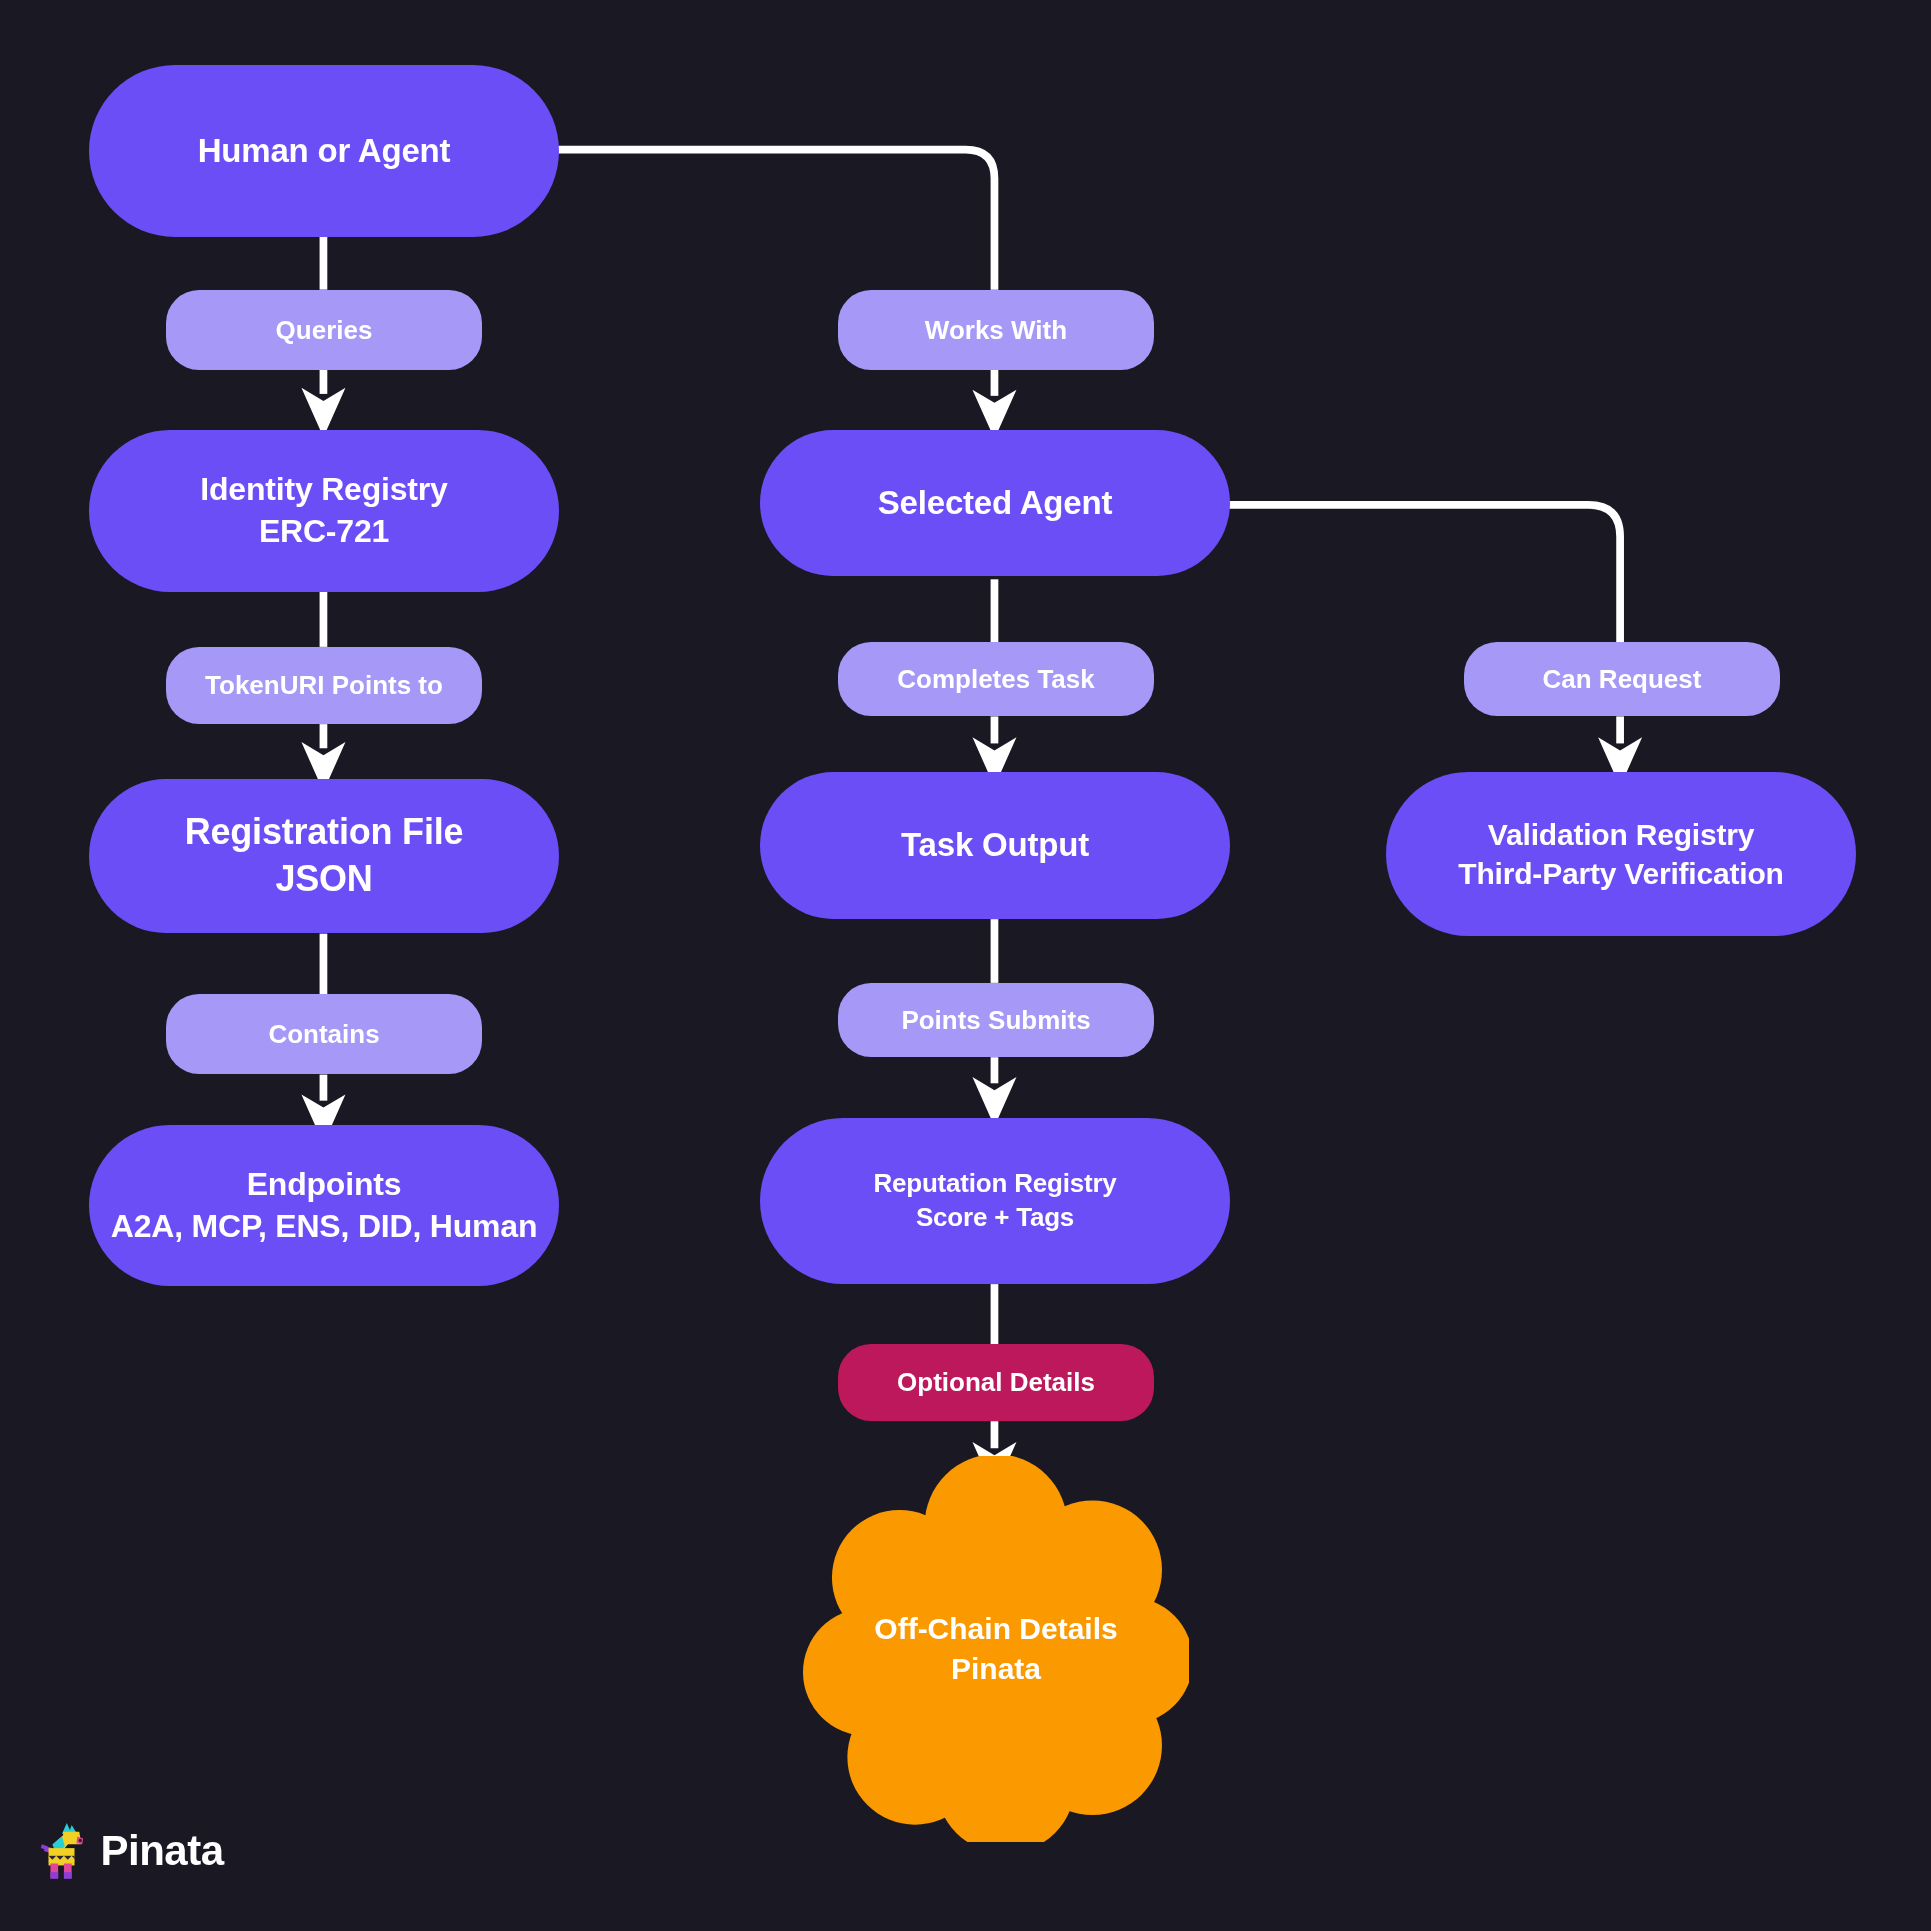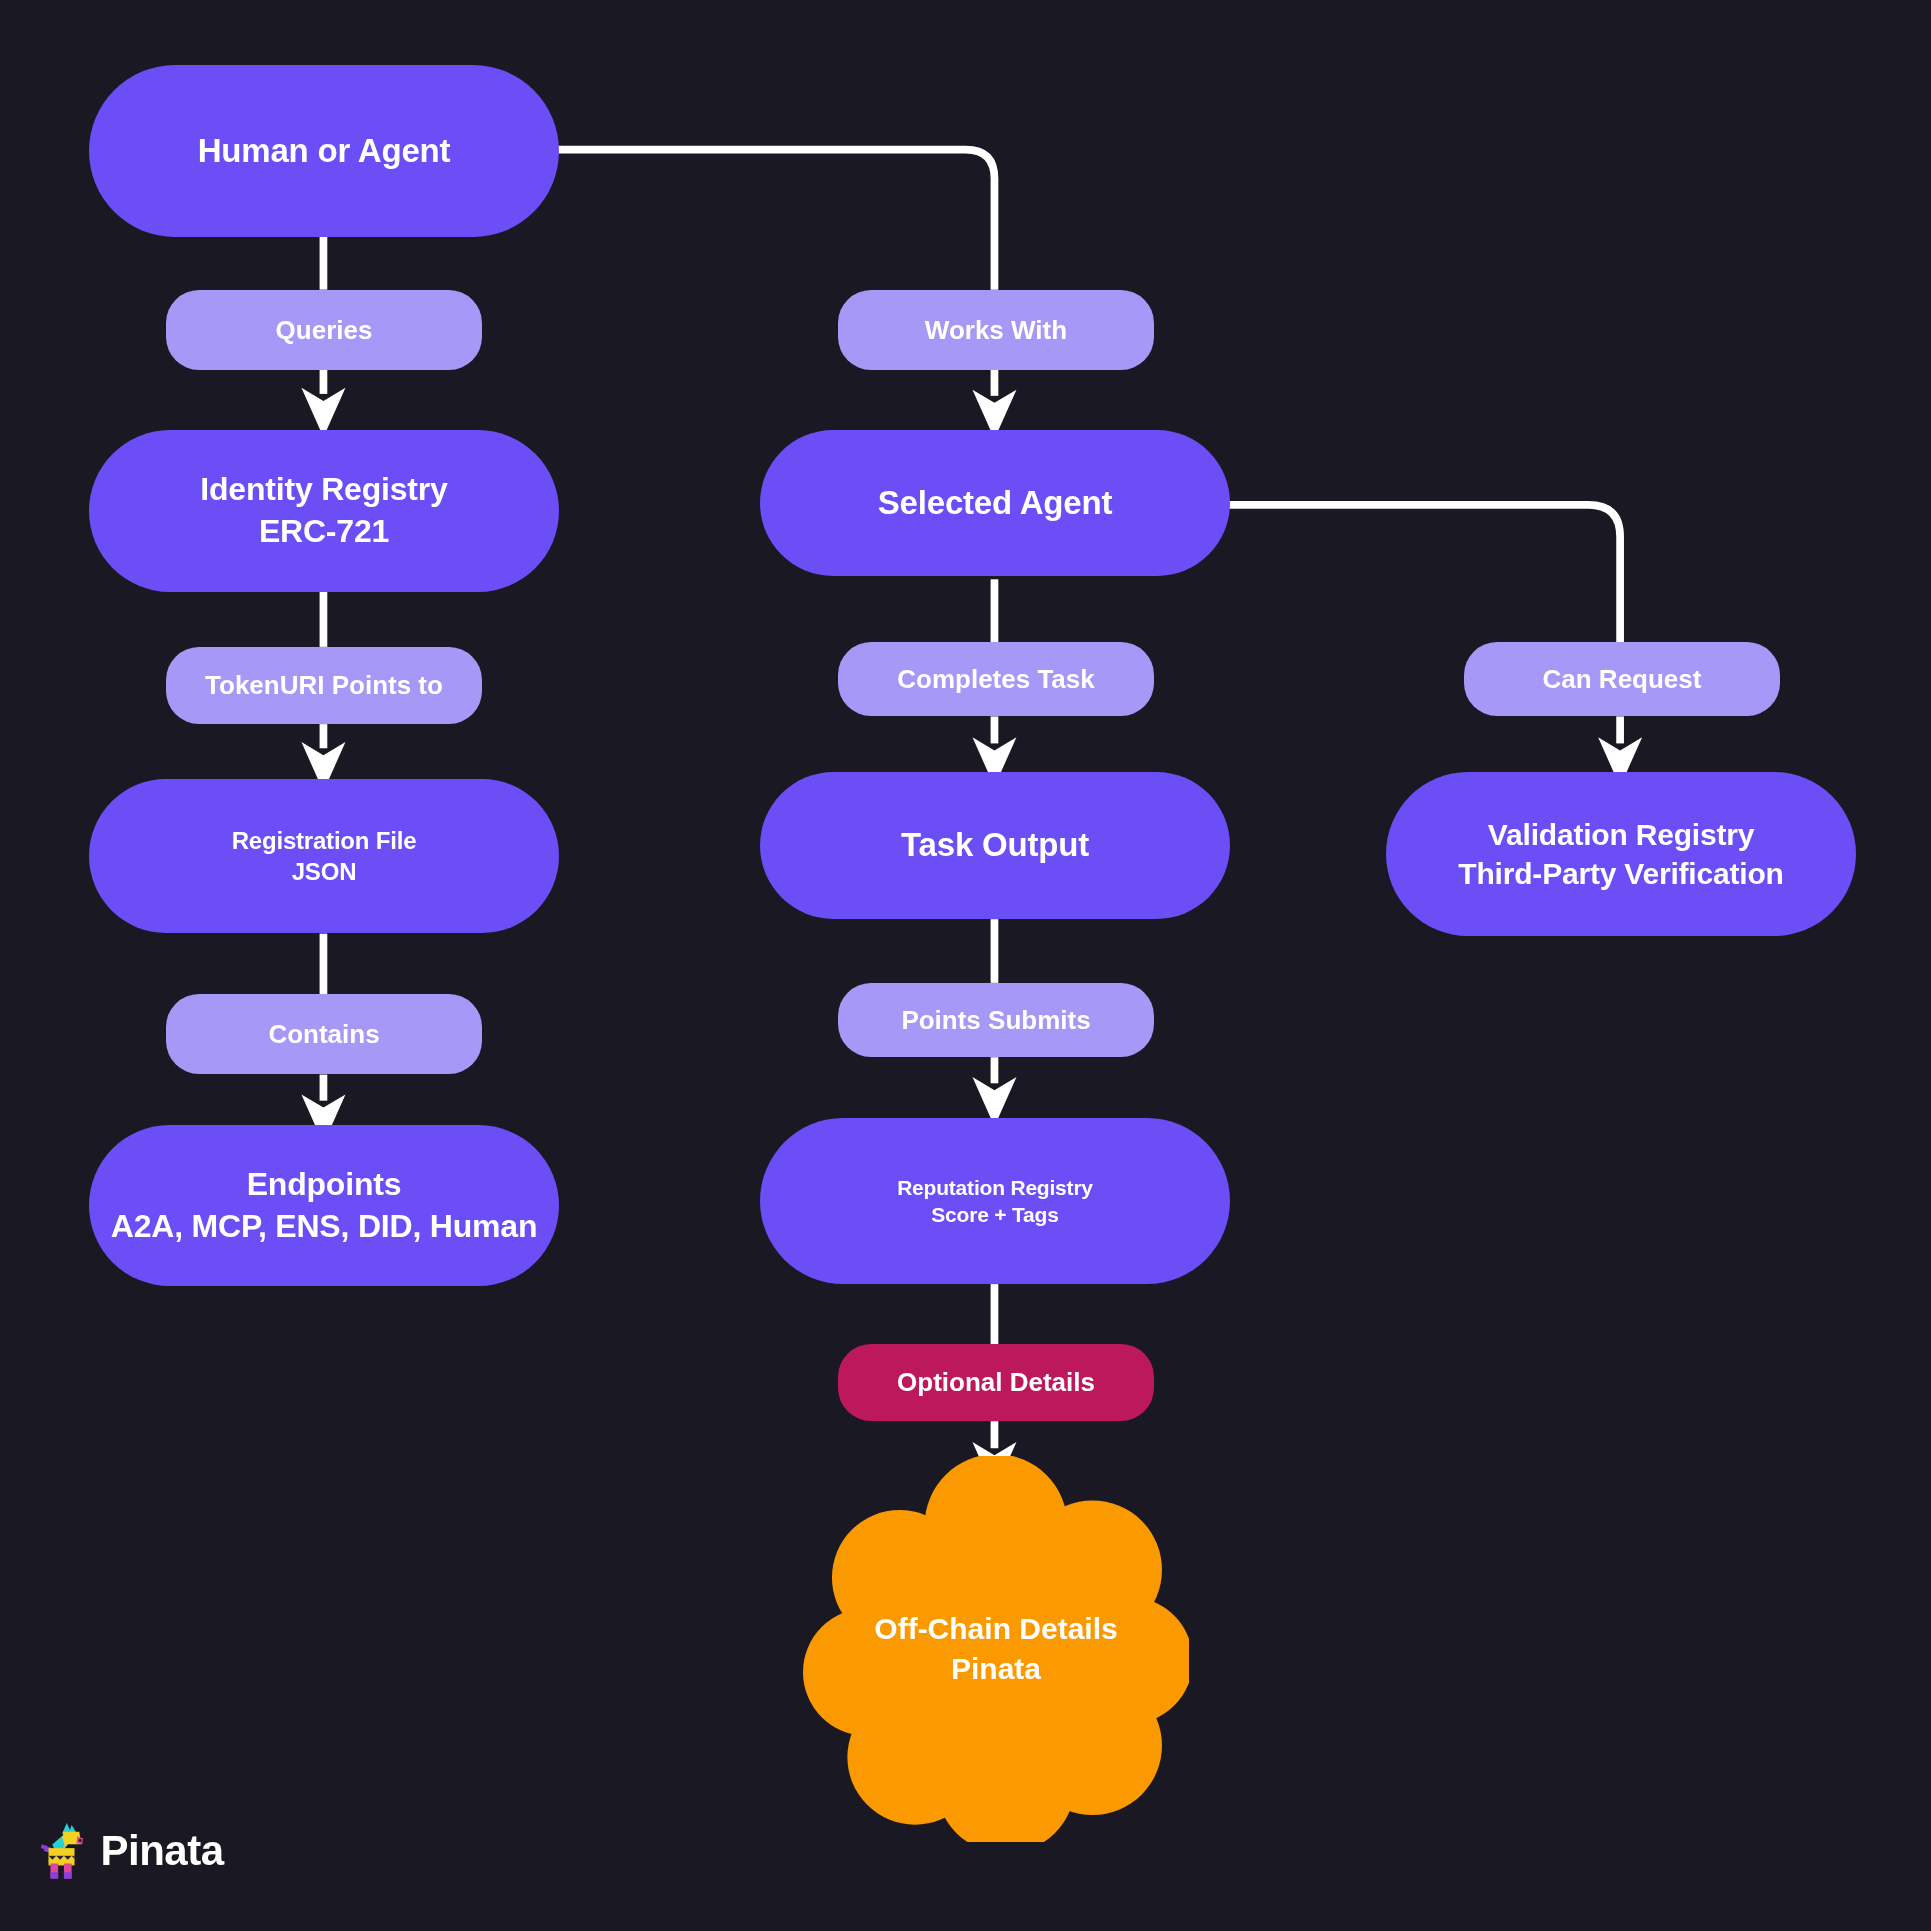--- a/index.html
+++ b/index.html
@@ -115,21 +115,21 @@
 
   <div class="node" style="left: 89px; top: 430px; width: 470px; height: 162px; font-size: 32px; background: rgb(107, 78, 245);">
     <span class="ln">Identity Registry</span>
     <span class="ln">ERC-721</span>
   </div>
 
   <div class="pill" style="left: 166px; top: 647px; width: 316px; height: 77px; background: rgb(166, 152, 247);">
     <span>TokenURI Points to</span>
   </div>
 
-  <div class="node" style="left: 89px; top: 779px; width: 470px; height: 154px; font-size: 24px; background: rgb(107, 78, 245);">
+  <div class="node" style="left: 89px; top: 779px; width: 470px; height: 154px; font-size: 36px; background: rgb(107, 78, 245);">
     <span class="ln">Registration File</span>
     <span class="ln">JSON</span>
   </div>
 
   <div class="pill" style="left: 166px; top: 994px; width: 316px; height: 80px; background: rgb(166, 152, 247);">
     <span>Contains</span>
   </div>
 
   <div class="node" style="left: 89px; top: 1125px; width: 470px; height: 161px; font-size: 32px; background: rgb(107, 78, 245);">
     <span class="ln">Endpoints</span>
@@ -149,21 +149,21 @@
   </div>
 
   <div class="node" style="left: 760px; top: 772px; width: 470px; height: 147px; font-size: 33px; background: rgb(107, 78, 245);">
     <span class="ln">Task Output</span>
   </div>
 
   <div class="pill" style="left: 838px; top: 983px; width: 316px; height: 74px; background: rgb(166, 152, 247);">
     <span>Points Submits</span>
   </div>
 
-  <div class="node" style="left: 760px; top: 1118px; width: 470px; height: 166px; font-size: 21px; background: rgb(107, 78, 245);">
+  <div class="node" style="left: 760px; top: 1118px; width: 470px; height: 166px; font-size: 26px; background: rgb(107, 78, 245);">
     <span class="ln">Reputation Registry</span>
     <span class="ln">Score + Tags</span>
   </div>
 
   <div class="pill" style="left: 838px; top: 1344px; width: 316px; height: 77px; background: #be185d;">
     <span>Optional Details</span>
   </div>
 
   <div class="cloud" style="left:803px;top:1456px;width:386px;height:386px;">
     <svg viewBox="0 0 400 400" xmlns="http://www.w3.org/2000/svg">

